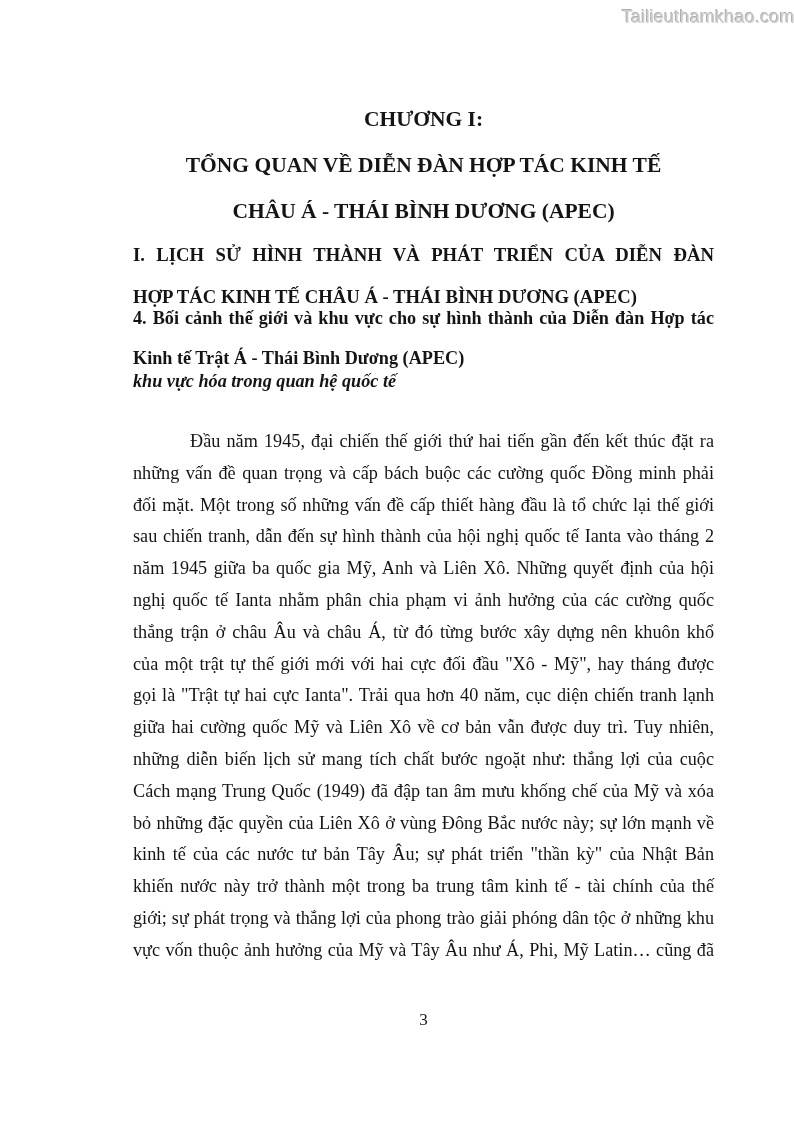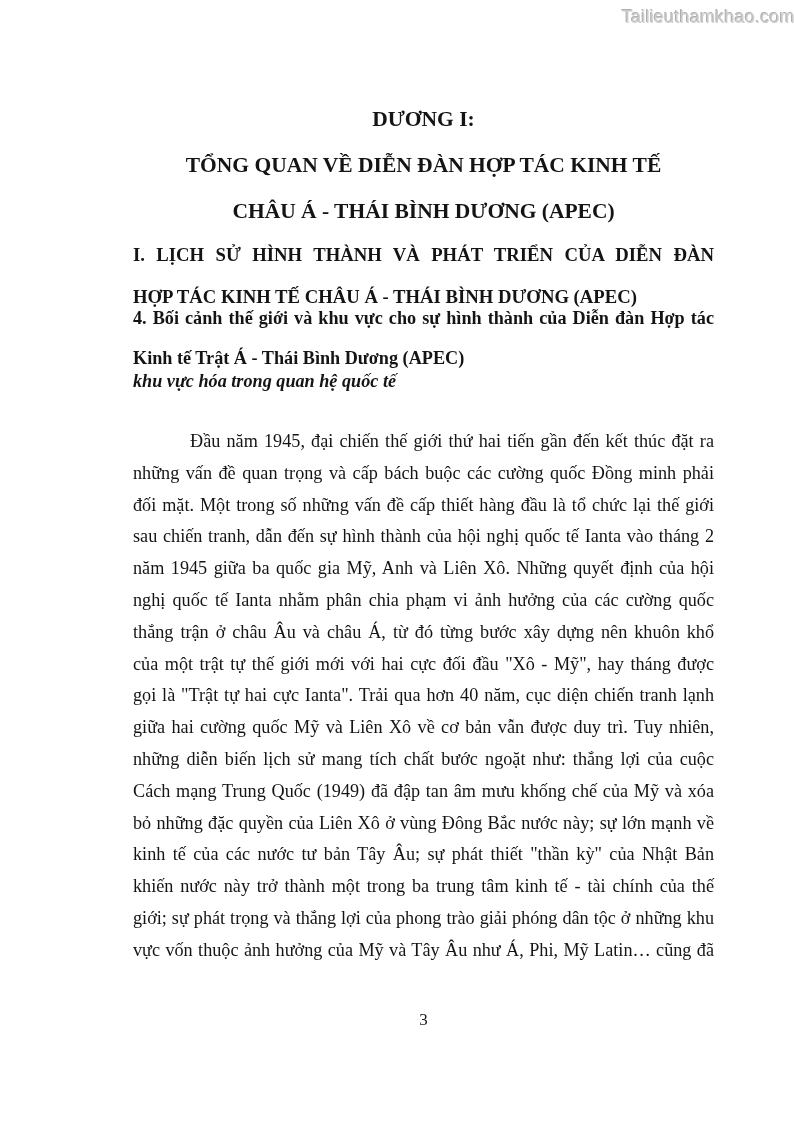--- a/index.html
+++ b/index.html
@@ -82,21 +82,21 @@
   }
 </style>
 </head>
 <body>
 
 <div class="page">
 
   <div class="watermark">Tailieuthamkhao.com</div>
 
   <div class="col chapter">
-    <div>DƯƠNG I:</div>
+    <div>CHƯƠNG I:</div>
     <div>TỔNG QUAN VỀ DIỄN ĐÀN HỢP TÁC KINH TẾ</div>
     <div>CHÂU Á - THÁI BÌNH DƯƠNG (APEC)</div>
   </div>
 
   <div class="col sec1">
     <div class="stretch">I. LỊCH SỬ HÌNH THÀNH VÀ PHÁT TRIỂN CỦA DIỄN ĐÀN</div>
     <div>HỢP TÁC KINH TẾ CHÂU Á - THÁI BÌNH DƯƠNG (APEC)</div>
   </div>
 
   <div class="col sub1">
@@ -115,21 +115,21 @@
       <div class="body-line">sau chiến tranh, dẫn đến sự hình thành của hội nghị quốc tế Ianta vào tháng 2</div>
       <div class="body-line">năm 1945 giữa ba quốc gia Mỹ, Anh và Liên Xô. Những quyết định của hội</div>
       <div class="body-line">nghị quốc tế Ianta nhằm phân chia phạm vi ảnh hưởng của các cường quốc</div>
       <div class="body-line">thắng trận ở châu Âu và châu Á, từ đó từng bước xây dựng nên khuôn khổ</div>
       <div class="body-line">của một trật tự thế giới mới với hai cực đối đầu "Xô - Mỹ", hay tháng được</div>
       <div class="body-line">gọi là "Trật tự hai cực Ianta". Trải qua hơn 40 năm, cục diện chiến tranh lạnh</div>
       <div class="body-line">giữa hai cường quốc Mỹ và Liên Xô về cơ bản vẫn được duy trì. Tuy nhiên,</div>
       <div class="body-line">những diễn biến lịch sử mang tích chất bước ngoặt như: thắng lợi của cuộc</div>
       <div class="body-line">Cách mạng Trung Quốc (1949) đã đập tan âm mưu khống chế của Mỹ và xóa</div>
       <div class="body-line">bỏ những đặc quyền của Liên Xô ở vùng Đông Bắc nước này; sự lớn mạnh về</div>
-      <div class="body-line">kinh tế của các nước tư bản Tây Âu; sự phát thiết "thần kỳ" của Nhật Bản</div>
+      <div class="body-line">kinh tế của các nước tư bản Tây Âu; sự phát triển "thần kỳ" của Nhật Bản</div>
       <div class="body-line">khiến nước này trở thành một trong ba trung tâm kinh tế - tài chính của thế</div>
       <div class="body-line">giới; sự phát trọng và thắng lợi của phong trào giải phóng dân tộc ở những khu</div>
       <div class="body-line">vực vốn thuộc ảnh hưởng của Mỹ và Tây Âu như Á, Phi, Mỹ Latin… cũng đã</div>
     </div>
 
   <div class="pagenum">3</div>
 
 </div>
 
 </body></html>

